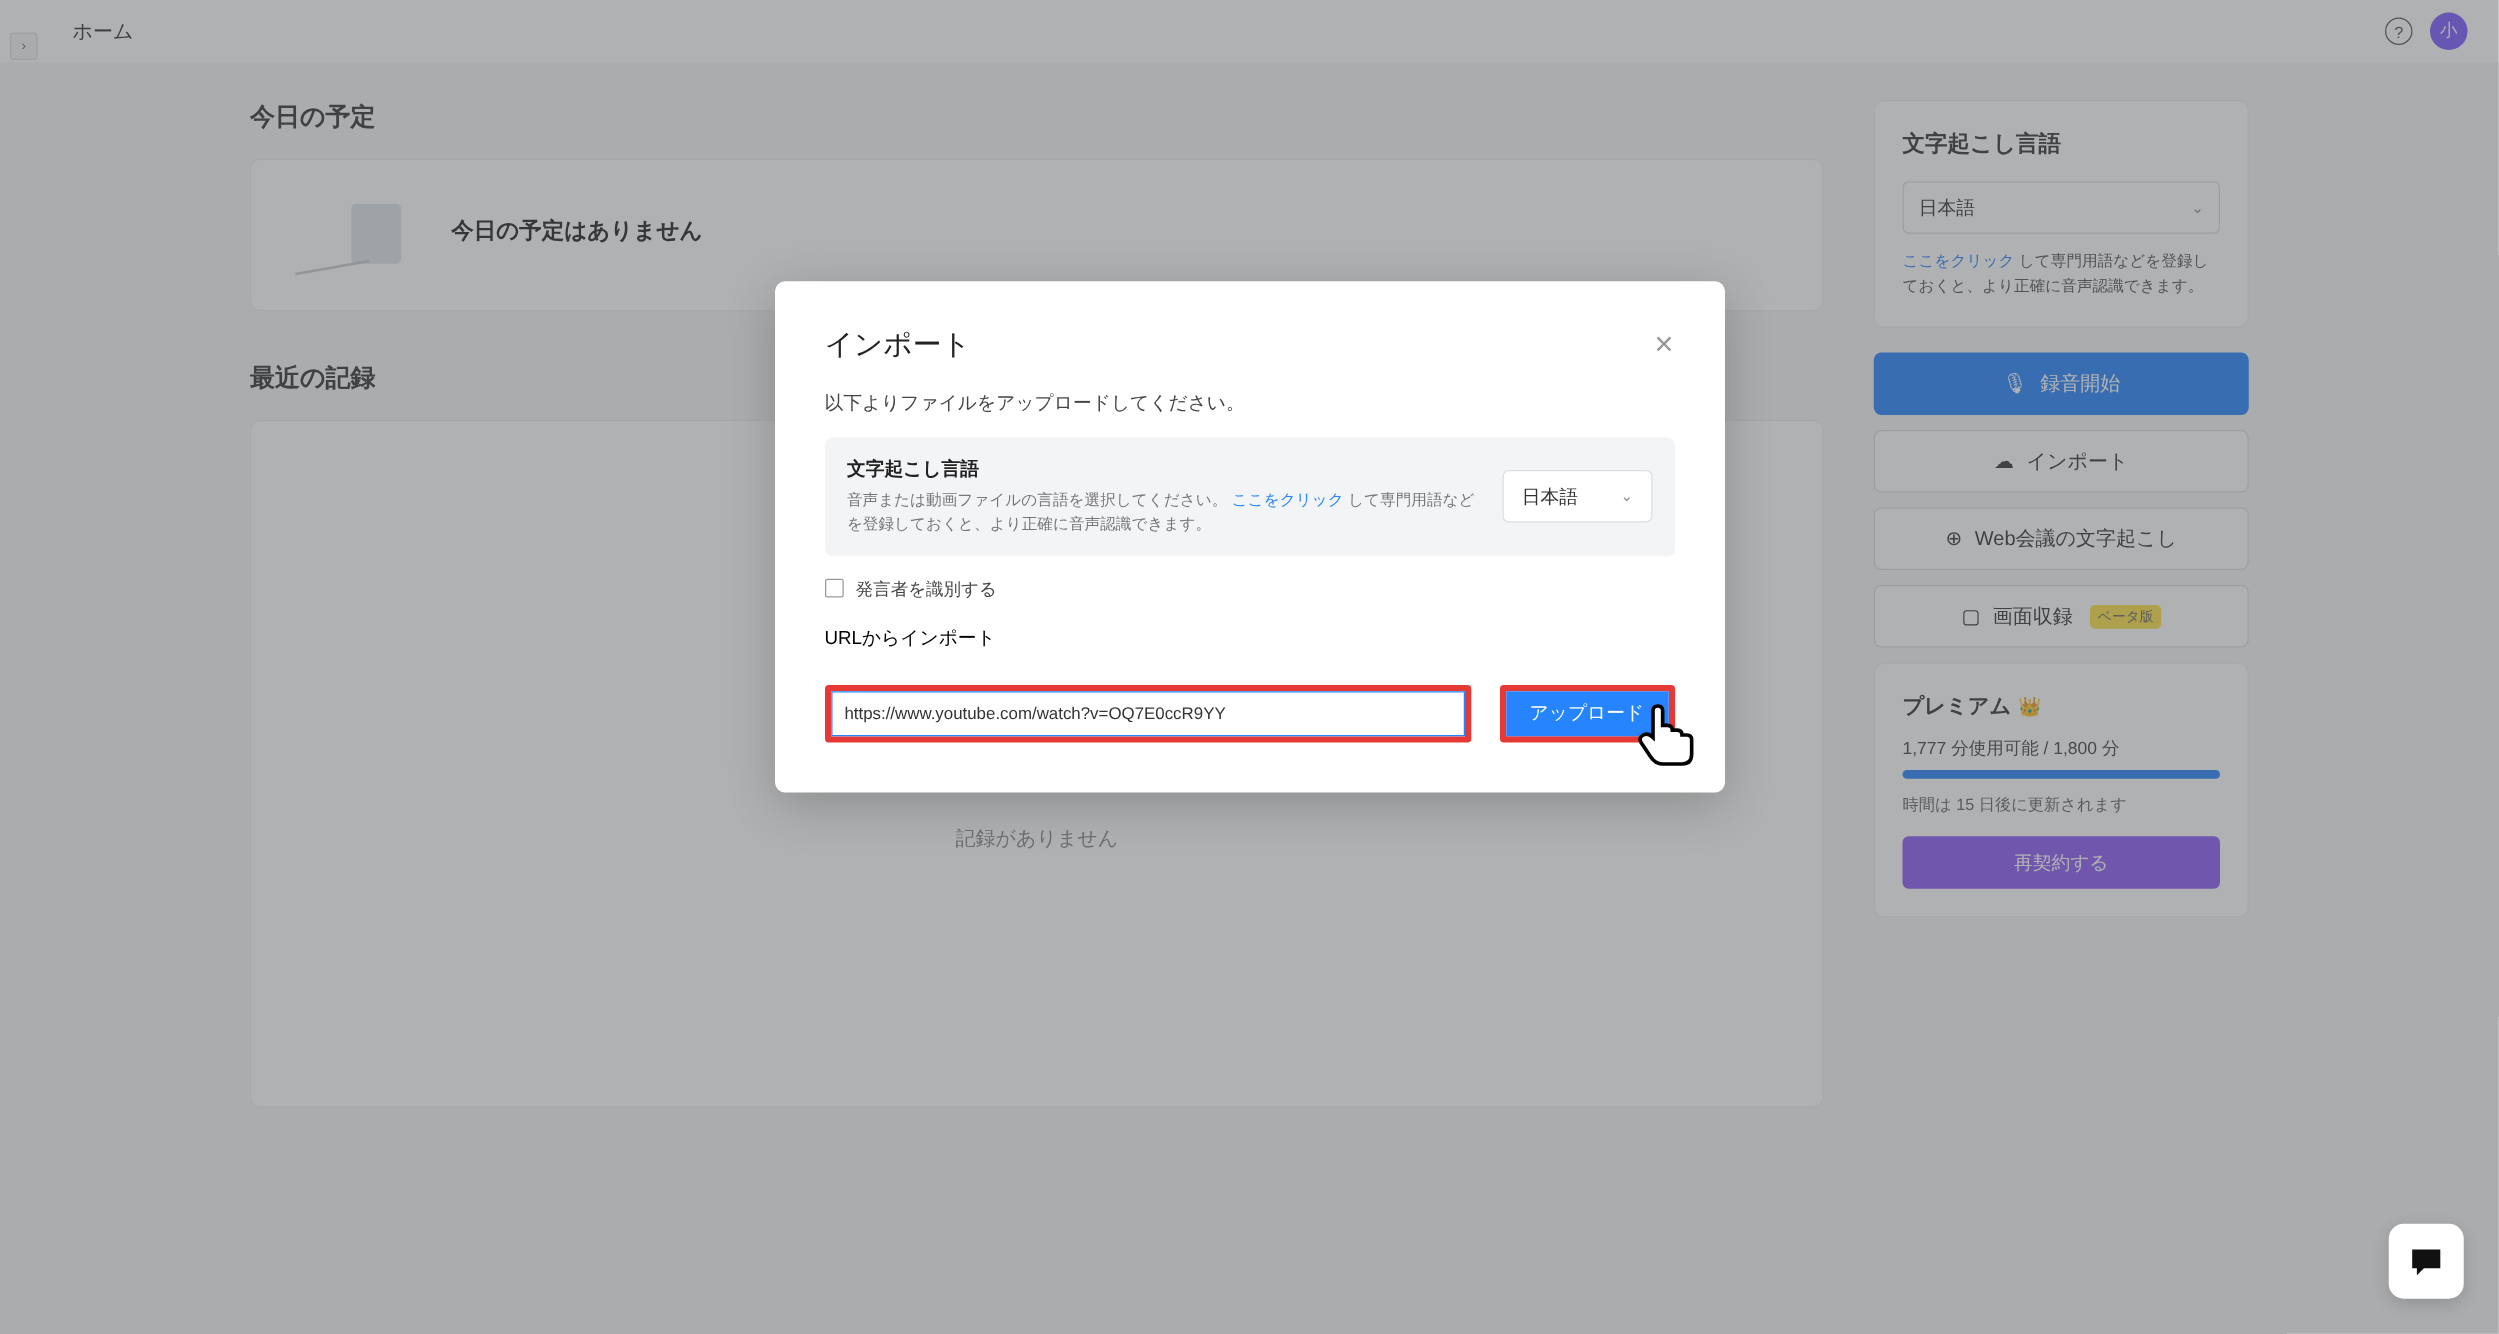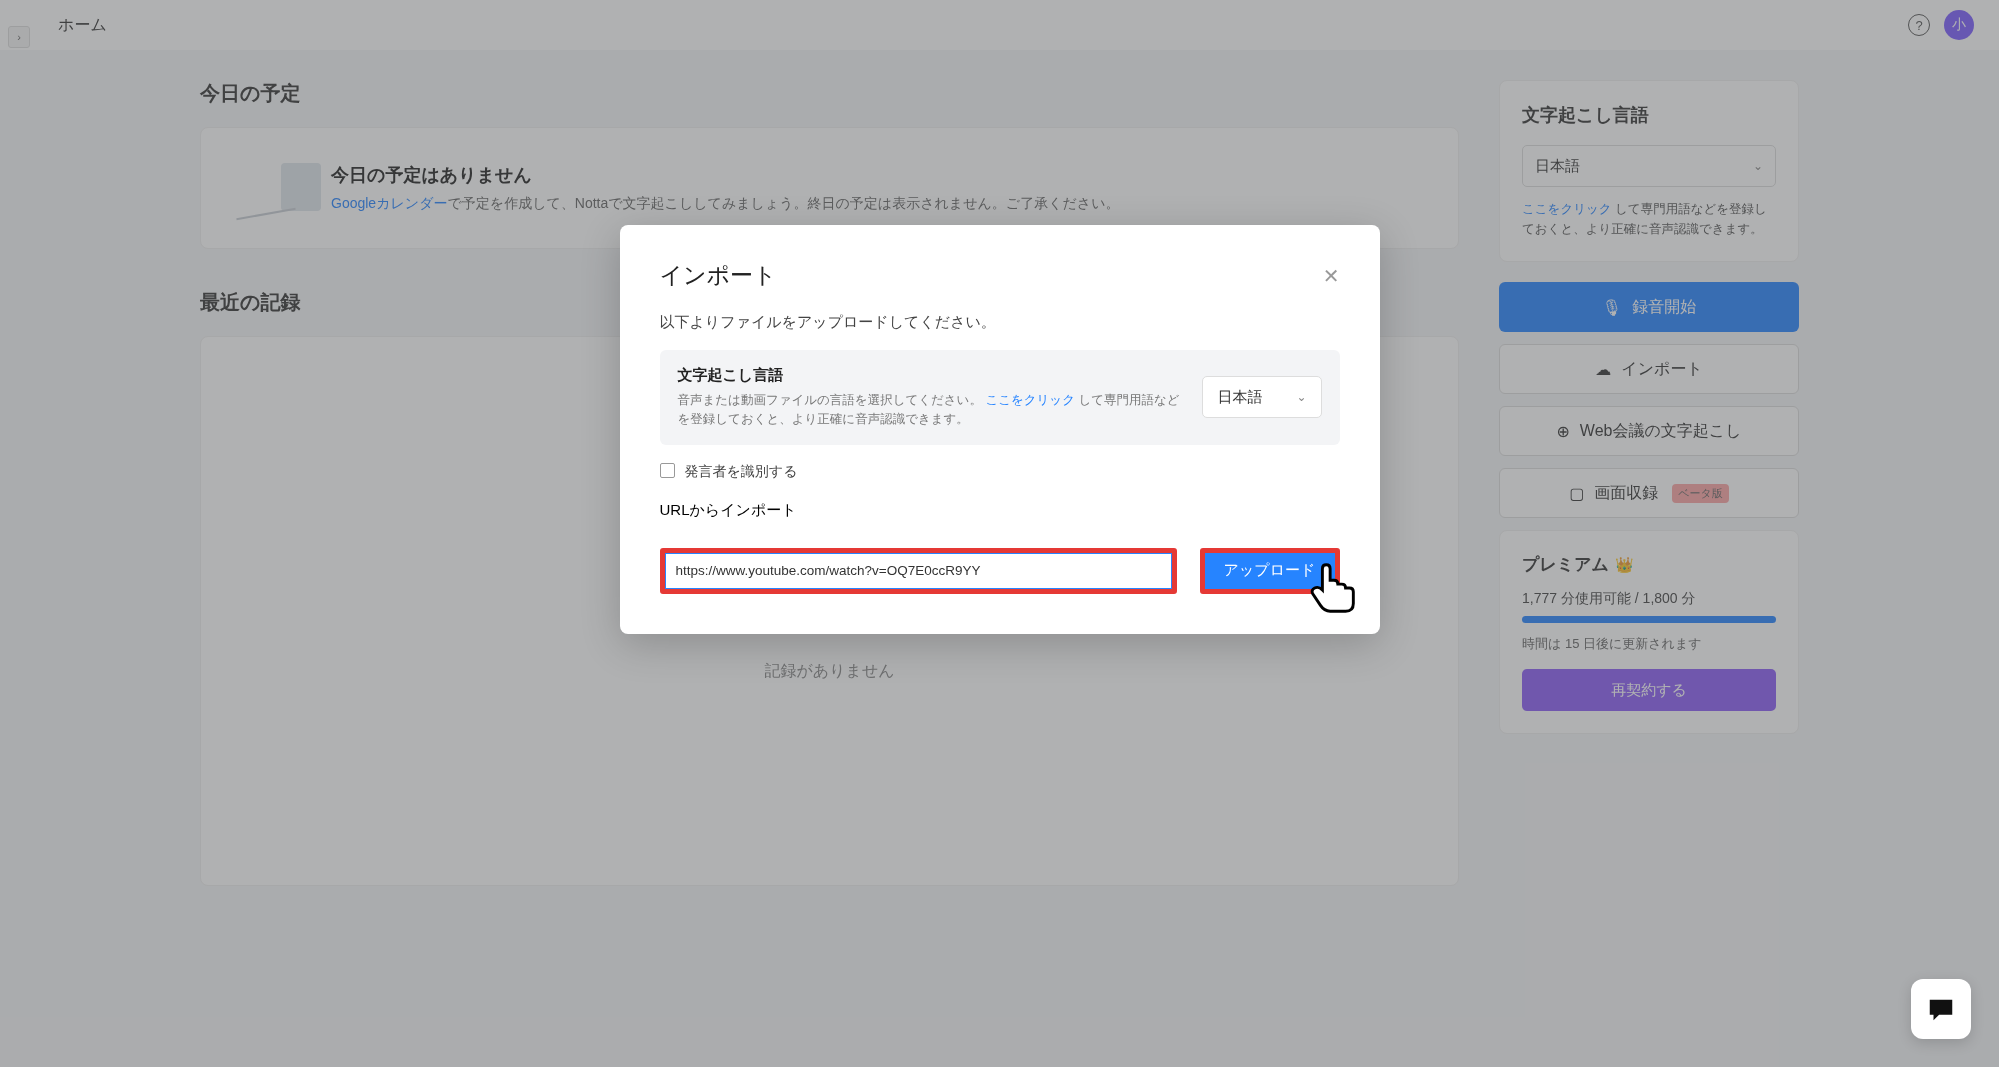--- a/index.html
+++ b/index.html
@@ -12,21 +12,21 @@
 .topbar-right { display: flex; align-items: center; gap: 14px; }
 .help-icon { width: 22px; height: 22px; border: 1.5px solid #555; border-radius: 50%; display: flex; align-items: center; justify-content: center; font-size: 13px; color: #555; cursor: pointer; }
 .avatar { width: 30px; height: 30px; border-radius: 50%; background: #7b5cff; color: #fff; display: flex; align-items: center; justify-content: center; font-size: 14px; }
 
 .page { display: flex; padding: 30px 200px 0 200px; gap: 40px; }
 .main { flex: 1; }
 .side { width: 300px; }
 
 h2.section { font-size: 20px; font-weight: 700; margin-bottom: 20px; }
 
-.card { background: #fff; border: 1px solid #eee; border-radius: 8px; padding: 25px 30px; display: flex; align-items: center; margin-bottom: 40px; }
+.card { background: #fff; border: 1px solid #eee; border-radius: 8px; padding: 25px 30px; display: flex; gap: 30px; align-items: center; margin-bottom: 40px; }
 .card-illust { width: 100px; height: 70px; position: relative; }
 .card-illust .paper { position: absolute; right: 10px; top: 10px; width: 40px; height: 48px; background: #dfe5eb; border-radius: 4px; }
 .card-illust .line { position: absolute; left: 5px; bottom: 8px; width: 60px; height: 2px; background: #c7cdd3; transform: rotate(-10deg); }
 .card-text h3 { font-size: 18px; font-weight: 600; margin-bottom: 8px; color: #222; }
 .card-text p { font-size: 14px; color: #666; }
 .card-text a { color: #2684ff; text-decoration: none; }
 
 .empty { background: #fff; border: 1px solid #eee; border-radius: 8px; min-height: 550px; display: flex; flex-direction: column; align-items: center; justify-content: center; gap: 30px; }
 .empty-img { width: 80px; height: 90px; background: #d8dde2; border-radius: 6px; position: relative; }
 .empty-img::before { content: ""; position: absolute; bottom: 0; left: -10px; right: -10px; height: 18px; background: #c7cdd3; border-radius: 4px; }
@@ -35,21 +35,21 @@
 .side-card { background: #fff; border: 1px solid #eee; border-radius: 8px; padding: 22px; margin-bottom: 20px; }
 .side-card h3 { font-size: 18px; font-weight: 700; margin-bottom: 18px; }
 .side-select { width: 100%; height: 42px; border: 1px solid #ddd; border-radius: 5px; padding: 0 12px; display: flex; align-items: center; justify-content: space-between; font-size: 15px; color: #333; cursor: pointer; margin-bottom: 12px; }
 .chev { font-size: 12px; color: #888; }
 .side-hint { font-size: 12.5px; color: #555; line-height: 1.6; }
 .side-hint a { color: #2684ff; text-decoration: none; }
 
 .side-btn { width: 100%; height: 50px; border-radius: 6px; border: 1px solid #ddd; background: #fff; display: flex; align-items: center; justify-content: center; gap: 10px; font-size: 16px; color: #333; cursor: pointer; margin-bottom: 12px; }
 .side-btn.primary { background: #2684ff; color: #fff; border: none; }
 .side-btn .ico { font-size: 16px; }
-.badge-beta { background: #fca5a5; color: #666; font-size: 11px; padding: 2px 6px; border-radius: 4px; margin-left: 4px; }
+.badge-beta { background: #fde047; color: #666; font-size: 11px; padding: 2px 6px; border-radius: 4px; margin-left: 4px; }
 
 .premium-title { display: flex; align-items: center; gap: 6px; font-weight: 700; font-size: 17px; margin-bottom: 14px; }
 .crown { color: #f5a623; font-size: 15px; }
 .usage { font-size: 14px; color: #444; margin-bottom: 8px; }
 .bar { width: 100%; height: 7px; background: #2684ff; border-radius: 4px; margin-bottom: 12px; }
 .renew-note { font-size: 13px; color: #666; margin-bottom: 16px; }
 .renew-btn { width: 100%; height: 42px; background: #8b5cf6; color: #fff; border: none; border-radius: 5px; font-size: 15px; cursor: pointer; }
 
 
 .dimmer { position: absolute; inset: 0; background: rgba(80, 82, 85, 0.45); z-index: 10; }
@@ -104,23 +104,20 @@
 <div class="page">
   <div class="main">
     <h2 class="section">今日の予定</h2>
     <div class="card">
       <div class="card-illust">
         <div class="paper"></div>
           <div class="line"></div>
       </div>
       <div class="card-text">
         <h3>今日の予定はありません</h3>
-        <p>
-          <a href="#">Googleカレンダー</a><span>で予定を作成して、Nottaで文字起こししてみましょう。終日の予定は表示されません。ご了承ください。</span>
-        </p>
       </div>
     </div>
 
     <h2 class="section">最近の記録</h2>
     <div class="empty">
       <div class="empty-img"></div>
       <div class="empty-text">記録がありません</div>
     </div>
   </div>
 

